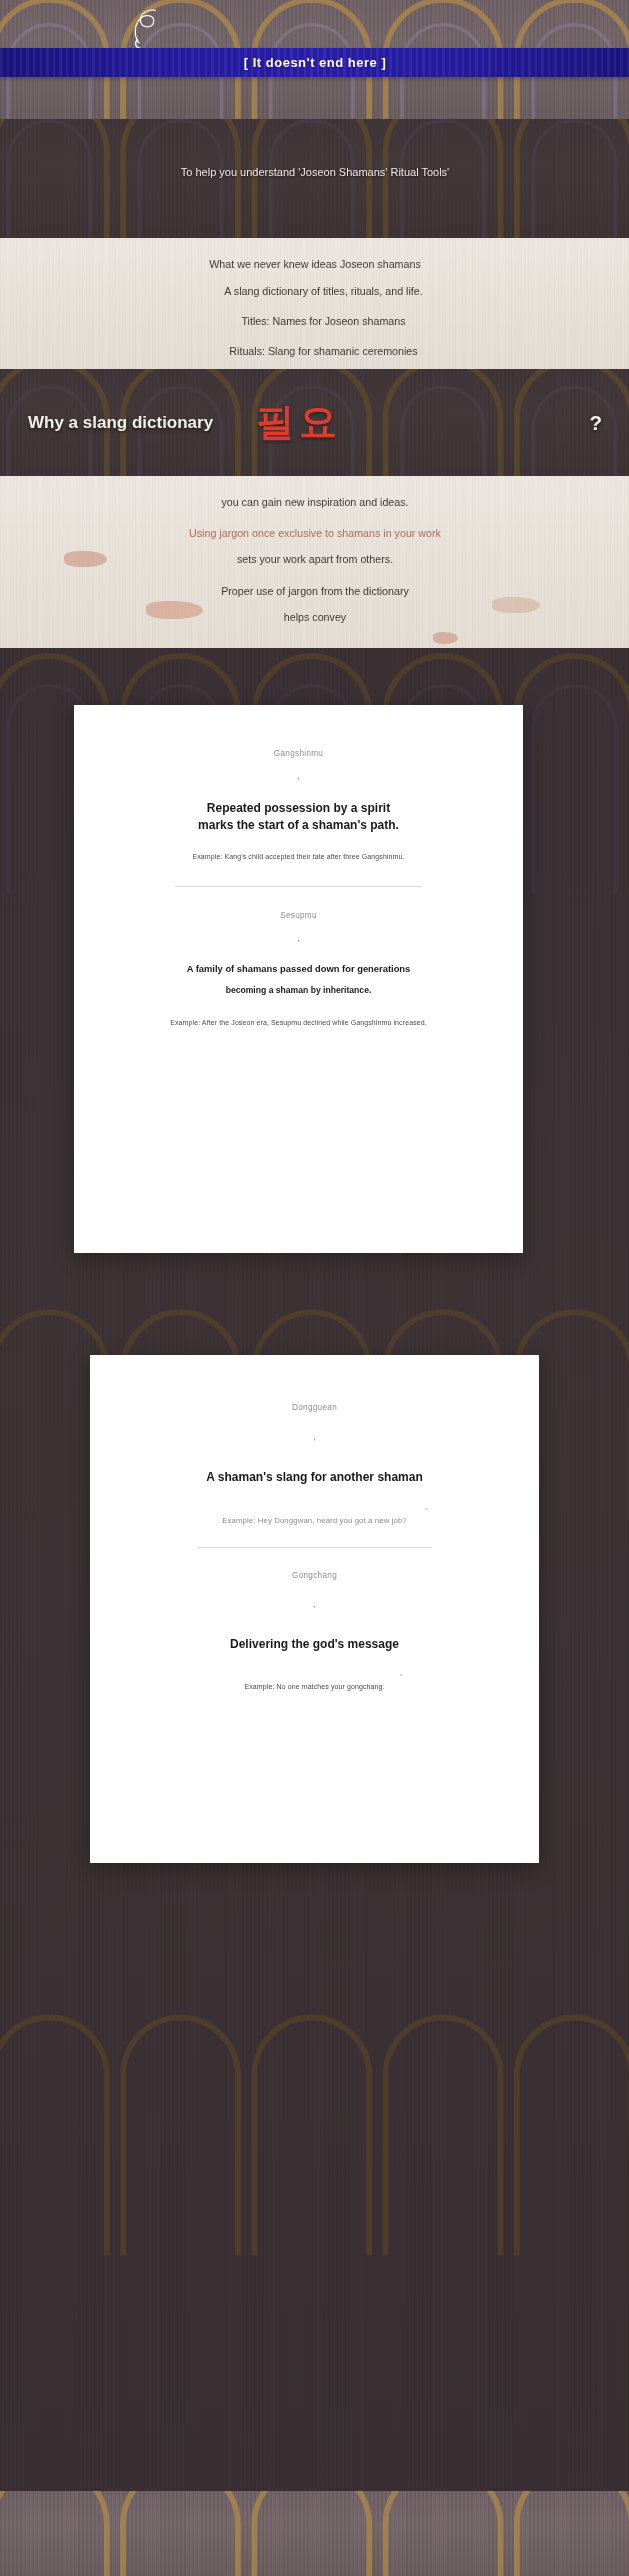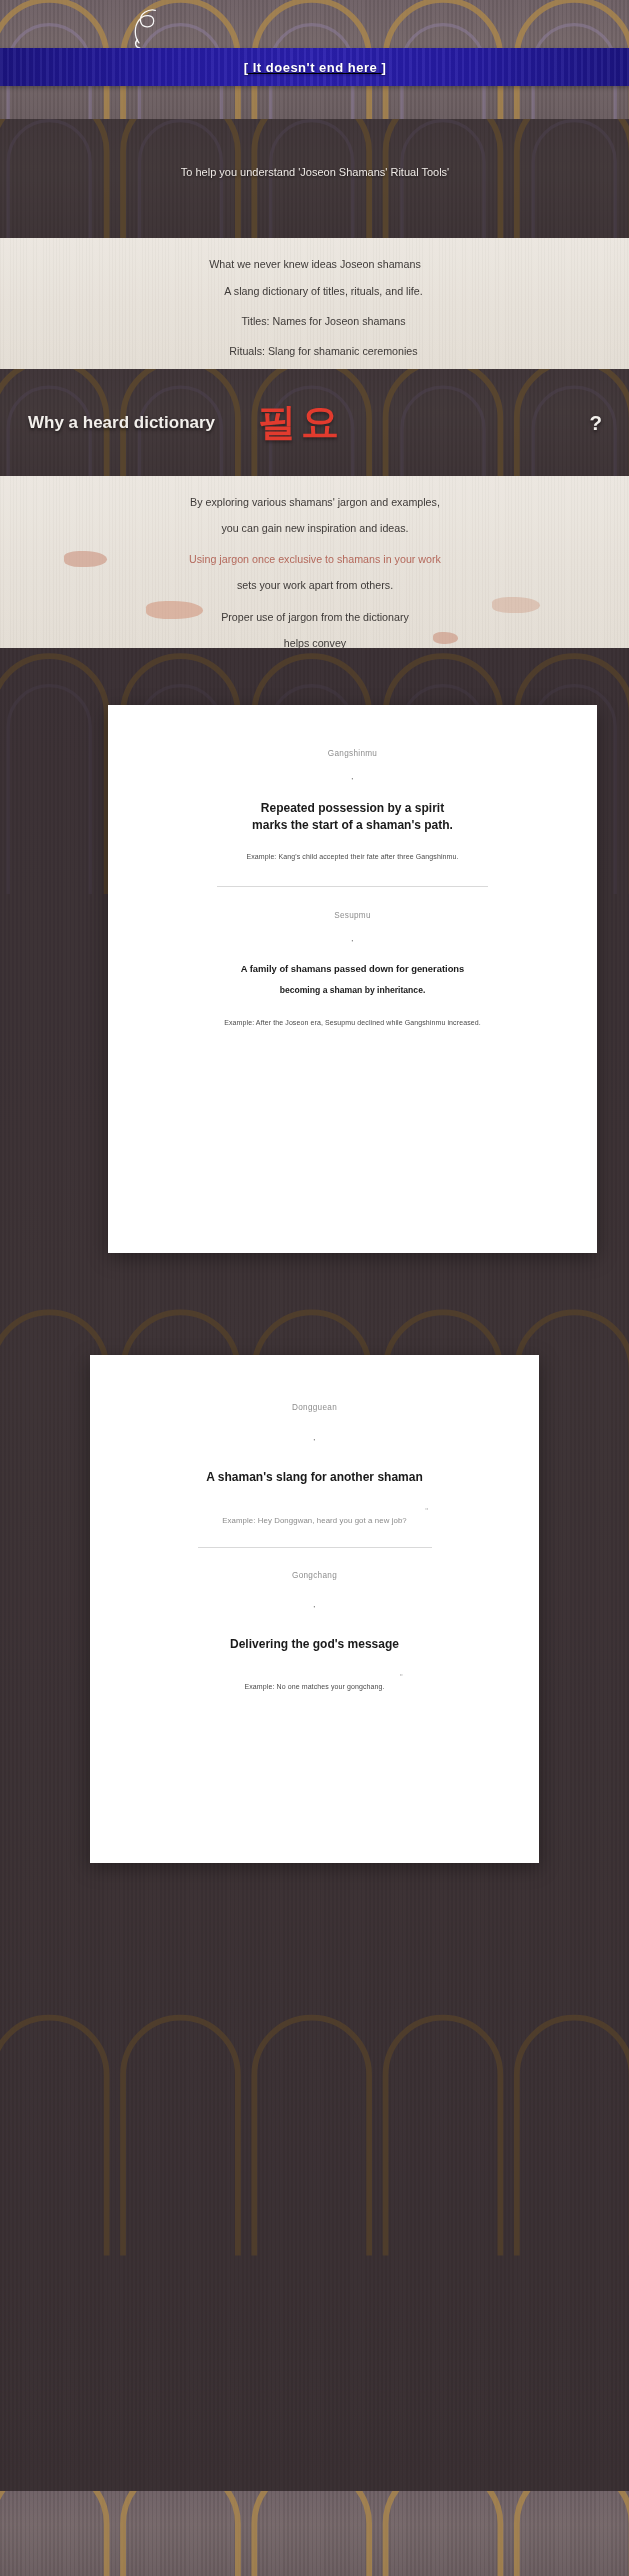--- a/index.html
+++ b/index.html
@@ -32,25 +32,24 @@
     background: rgba(25,18,20,0.55);
     pointer-events: none;
   }
 
   
   #section-banner { height: 119px; }
   .banner-bar {
     position: absolute;
     left: 0; right: 0;
     top: 48px;
-    height: 38px;
+    height: 29px;
     background: linear-gradient(90deg, #1b1480 0%, #251aa0 25%, #2a1fae 50%, #251aa0 75%, #1b1480 100%);
     display: flex; align-items: center; justify-content: center;
     box-shadow: 0 1.6px 4.9px rgba(0,0,0,0.3);
-    text-decoration: underline;
   }
   .banner-bar .stripes {
     position: absolute; inset: 0;
     background: repeating-linear-gradient(90deg, rgba(255,255,255,0.05) 0 2.5px, rgba(0,0,0,0.05) 2.5px 6.6px);
     pointer-events: none;
   }
   .banner-text {
     position: relative;
     color: #fff;
     font-size: 13px;
@@ -264,33 +263,32 @@
       <g fill="none" stroke="#8f7fa0" stroke-width="4" opacity="0.45">
         <path d="M 10 130 L 10 72 A 50 50 0 0 1 110 72 L 110 130"></path>
         <path d="M 170 130 L 170 72 A 50 50 0 0 1 270 72 L 270 130"></path>
         <path d="M 330 130 L 330 72 A 50 50 0 0 1 430 72 L 430 130"></path>
         <path d="M 490 130 L 490 72 A 50 50 0 0 1 590 72 L 590 130"></path>
         <path d="M 650 130 L 650 72 A 50 50 0 0 1 750 72 L 750 130"></path>
       </g>
     </svg>
   </div>
   <div class="row">
-    <span class="why-text">Why a heard dictionary</span>
+    <span class="why-text">Why a slang dictionary</span>
     <span class="why-hangul">필요</span>
     <span class="why-q">?</span>
   </div>
 </div>
 
 <div class="paper" id="section-benefits">
   <div class="smear" style="left:64px; top:75px; width:43px; height:16.4px; background:#c98b74;"></div>
   <div class="smear" style="left:146px; top:125px; width:57px; height:18px; background:#cf9076;"></div>
   <div class="smear" style="left:492px; top:121px; width:48px; height:16.4px; background:#c98b74; opacity:0.35;"></div>
   <div class="smear" style="left:433px; top:156px; width:24.6px; height:11.5px; background:#c98b74;"></div>
 
-  <div class="ln">By exploring various shamans' jargon and examples,</div>
   <div class="ln">you can gain new inspiration and ideas.</div>
   <div class="ln red" style="margin-top:19.7px;">Using jargon once exclusive to shamans in your work</div>
   <div class="ln">sets your work apart from others.</div>
   <div class="ln" style="margin-top:19.7px;">Proper use of jargon from the dictionary</div>
   <div class="ln">helps convey</div>
 
 </div>
 
 <div class="arch-bg" id="section-cards" style="height:1843px;">
   <div class="arches">
@@ -316,21 +314,21 @@
         <path d="M 10 300 L 10 96 A 50 50 0 0 1 110 96 L 110 300"></path>
         <path d="M 170 300 L 170 96 A 50 50 0 0 1 270 96 L 270 300"></path>
         <path d="M 330 300 L 330 96 A 50 50 0 0 1 430 96 L 430 300"></path>
         <path d="M 490 300 L 490 96 A 50 50 0 0 1 590 96 L 590 300"></path>
         <path d="M 650 300 L 650 96 A 50 50 0 0 1 750 96 L 750 300"></path>
       </g>
     </svg>
   </div>
   <div style="position:absolute; inset:0; background:rgba(28,20,22,0.62); z-index:2;"></div>
 
-  <div class="card" style="left:108px; top:57px; width:489px; height:548px; padding:44px 19px;">
+  <div class="card" style="left:74px; top:57px; width:449px; height:548px; padding:44px 19px;">
     <div class="entry">
       <div class="entry-term">Gangshinmu</div>
       <div class="entry-mark">'</div>
       <div class="entry-def" style="white-space:pre-line;">Repeated possession by a spirit
 marks the start of a shaman's path.</div>
       <div class="entry-ex">Example: Kang's child accepted their fate after three Gangshinmu.</div>
     </div>
     <div class="divider" style="margin-top:26px; margin-bottom:24.6px;"></div>
     <div class="entry">
       <div class="entry-term">Sesupmu</div>

